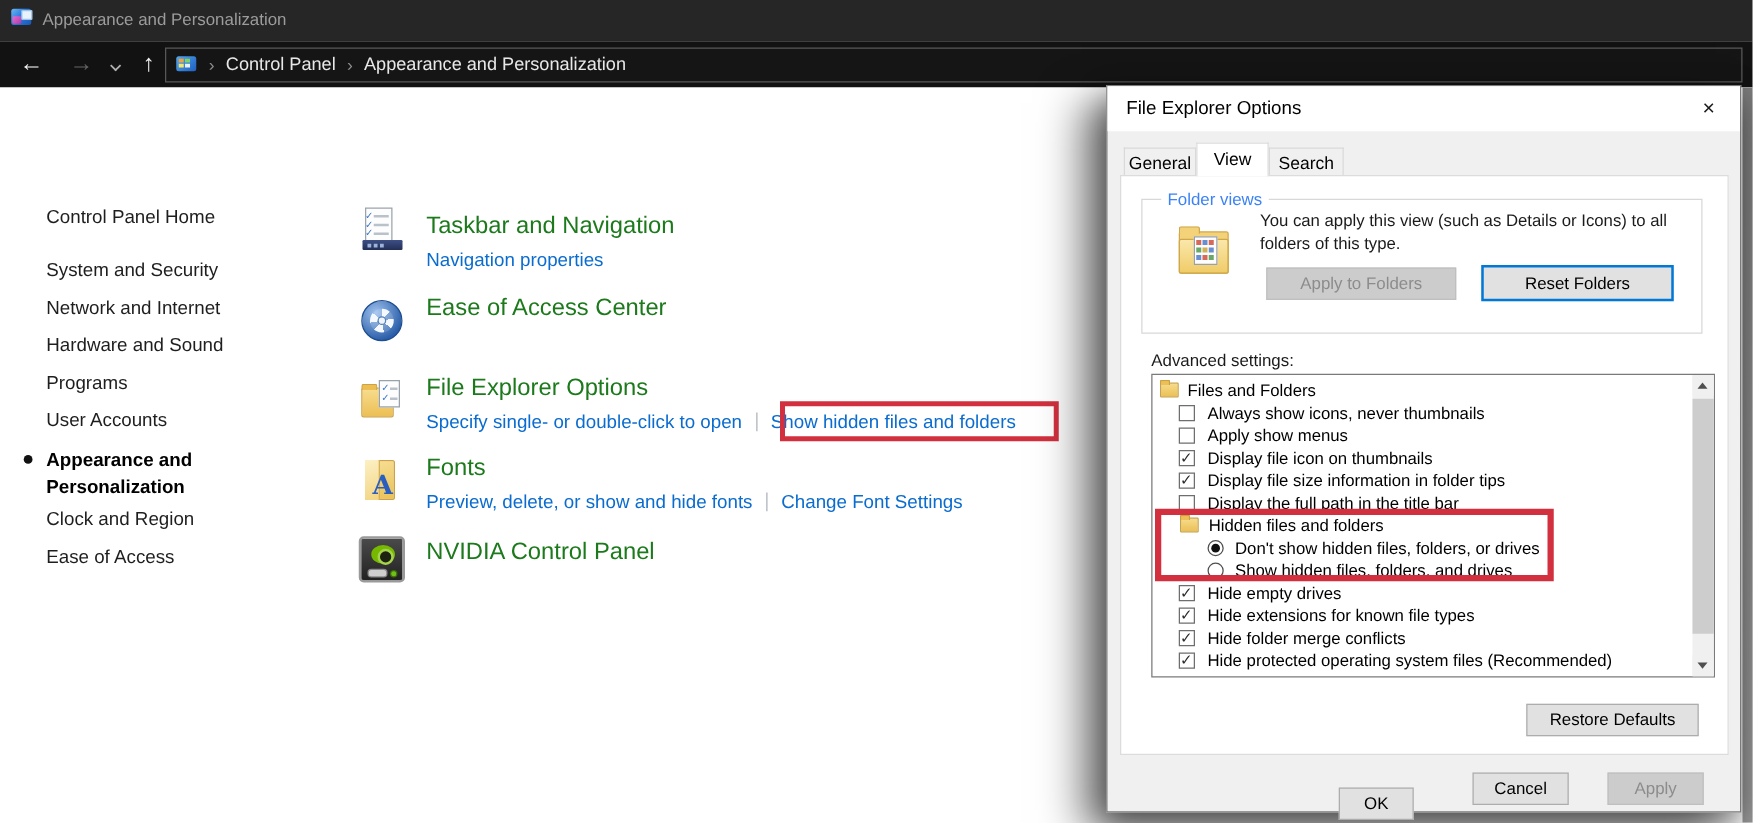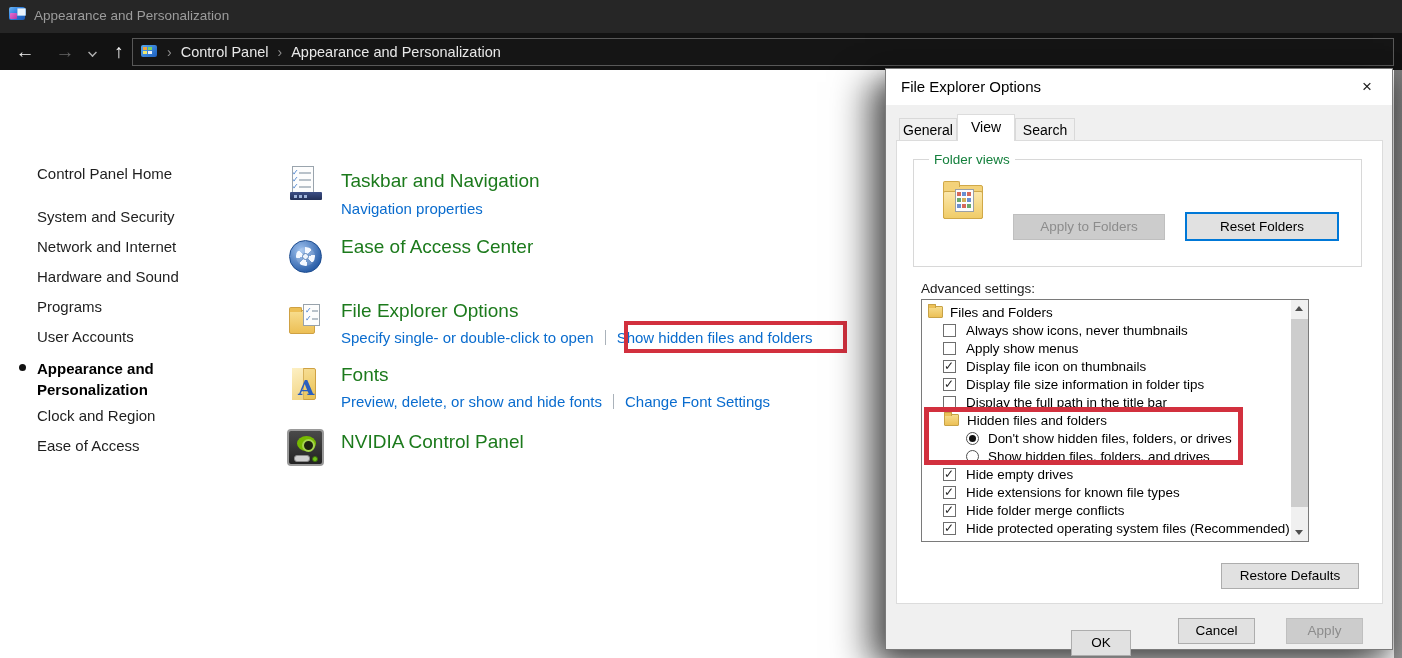--- a/index.html
+++ b/index.html
@@ -85,35 +85,35 @@
   .dlg-titlebar { position:absolute; left:0; top:0; width:100%; height:36px; background:#ffffff; }
   .dlg-title { position:absolute; left:15px; top:9px; font-size:15px; color:#000; }
   .dlg-close { position:absolute; right:6px; top:4px; width:38px; height:28px; text-align:center; line-height:28px; font-size:17px; color:#1b1b1b; cursor:pointer; }
   .tab { position:absolute; background:#f0f0f0; border:1px solid #d9d9d9; border-bottom:none; font-size:14px; color:#000000; text-align:center; cursor:pointer; }
   .tab-general { left:13px; top:49px; width:58px; height:23px; line-height:22px; }
   .tab-view { left:71px; top:45px; width:58px; height:27px; line-height:24px; background:#fff; z-index:3; border-color:#dcdcdc; }
   .tab-search { left:129px; top:49px; width:60px; height:23px; line-height:22px; }
   .tab-page { position:absolute; left:10px; top:71px; width:487px; height:464px; background:#fff; border:1px solid #dcdcdc; }
 
   .groupbox { position:absolute; left:27px; top:90px; width:449px; height:108px; border:1px solid #d8d8d8; }
-  .group-label { position:absolute; left:43px; top:83px; background:#fff; padding:0 5px; font-size:13.5px; color:#15803d; z-index:2; }
+  .group-label { position:absolute; left:43px; top:83px; background:#fff; padding:0 5px; font-size:13.5px; color:#3b82f6; z-index:2; }
   .fv-icon { position:absolute; left:55px; top:112px; width:46px; height:43px; }
   .fv-icon .back { position:absolute; left:2px; top:4px; width:40px; height:34px; background:#f3d27a; border:1px solid #d0a848; border-radius:2px; }
   .fv-icon .back::before { content:""; position:absolute; left:-1px; top:-5px; width:15px; height:5px; background:#f3d27a; border:1px solid #d0a848; border-bottom:none; border-radius:2px 2px 0 0; }
   .fv-icon .front { position:absolute; left:2px; top:10px; width:40px; height:28px; background:linear-gradient(180deg,#fbe7ab,#f0cc68); border:1px solid #d0a848; border-radius:2px; }
   .fv-icon .card { position:absolute; left:14px; top:8px; width:19px; height:23px; background:#fdfdfd; border:1px solid #9aa0a6; }
   .fv-icon .d { position:absolute; width:4px; height:4px; }
   .fv-desc { position:absolute; left:122px; top:99px; width:352px; font-size:13.4px; line-height:17.5px; color:#1b1b1b; }
 
   .btn { position:absolute; font-size:13.5px; color:#000; background:#e1e1e1; border:1px solid #adadad; text-align:center; cursor:pointer; }
   .btn.disabled { background:#cccccc; border-color:#bfbfbf; color:#8c8c8c; cursor:default; }
   .btn-apply-folders { left:127px; top:145px; width:152px; height:26px; line-height:24px; }
   .btn-reset-folders { left:299px; top:143px; width:154px; height:29px; line-height:25px; border:2px solid #0078d7; }
   .adv-label { position:absolute; left:35px; top:212px; font-size:13.5px; color:#1b1b1b; }
-  .listbox { position:absolute; left:35px; top:230px; width:388px; height:243px; background:#fff; border:1px solid #7a7a7a; }
+  .listbox { position:absolute; left:35px; top:230px; width:451px; height:243px; background:#fff; border:1px solid #7a7a7a; }
   .lrow { position:absolute; left:0; width:418px; height:18px; font-size:13.4px; color:#000; }
   .lrow .rlabel { position:absolute; top:1px; white-space:nowrap; }
   .mini-folder { position:absolute; top:2px; width:15px; height:12px; background:linear-gradient(180deg,#f6dc8c,#ecc056); border:1px solid #c8a246; border-radius:1px; }
   .mini-folder::before { content:""; position:absolute; left:-1px; top:-3px; width:6px; height:3px; background:#ecc056; border:1px solid #c8a246; border-bottom:none; border-radius:1px 1px 0 0; }
   .cb { position:absolute; top:2px; width:13px; height:13px; background:#fff; border:1px solid #6e6e6e; text-align:center; cursor:pointer; }
   .cb .mark { position:absolute; left:0px; top:-1px; font-size:12px; line-height:13px; color:#2b2b2b; }
   .rb { position:absolute; top:2px; width:13px; height:13px; border-radius:50%; background:#fff; border:1px solid #4e4e4e; cursor:pointer; }
   .rb.sel::after { content:""; position:absolute; left:2px; top:2px; width:7px; height:7px; border-radius:50%; background:#101010; }
   .vscroll { position:absolute; right:0; top:0; width:17px; height:241px; background:#f0f0f0; }
   .vs-btn { position:absolute; left:0; width:17px; height:17px; background:#f0f0f0; }
@@ -256,20 +256,21 @@
       <div class="d" style="left:16px;top:11px;background:#d66a5a"></div>
         <div class="d" style="left:21px;top:11px;background:#6a8fd0"></div>
         <div class="d" style="left:26px;top:11px;background:#d66a5a"></div>
       <div class="d" style="left:16px;top:17px;background:#6aa86a"></div>
         <div class="d" style="left:21px;top:17px;background:#d0b05a"></div>
         <div class="d" style="left:26px;top:17px;background:#6a8fd0"></div>
       <div class="d" style="left:16px;top:23px;background:#6a8fd0"></div>
         <div class="d" style="left:21px;top:23px;background:#d66a5a"></div>
         <div class="d" style="left:26px;top:23px;background:#6aa86a"></div>
     </div>
+    <div class="fv-desc">You can apply this view (such as Details or Icons) to all folders of this type.</div>
     <div class="btn btn-reset-folders">Reset Folders</div>
     <div class="btn disabled btn-apply-folders">Apply to Folders</div>
 
     <div class="adv-label">Advanced settings:</div>
 
     <div class="listbox">
       <div class="lrow" style="top:4px">
         <span class="mini-folder" style="left:6px"></span>
         <span class="rlabel" style="left:28px">Files and Folders</span>
       </div>

